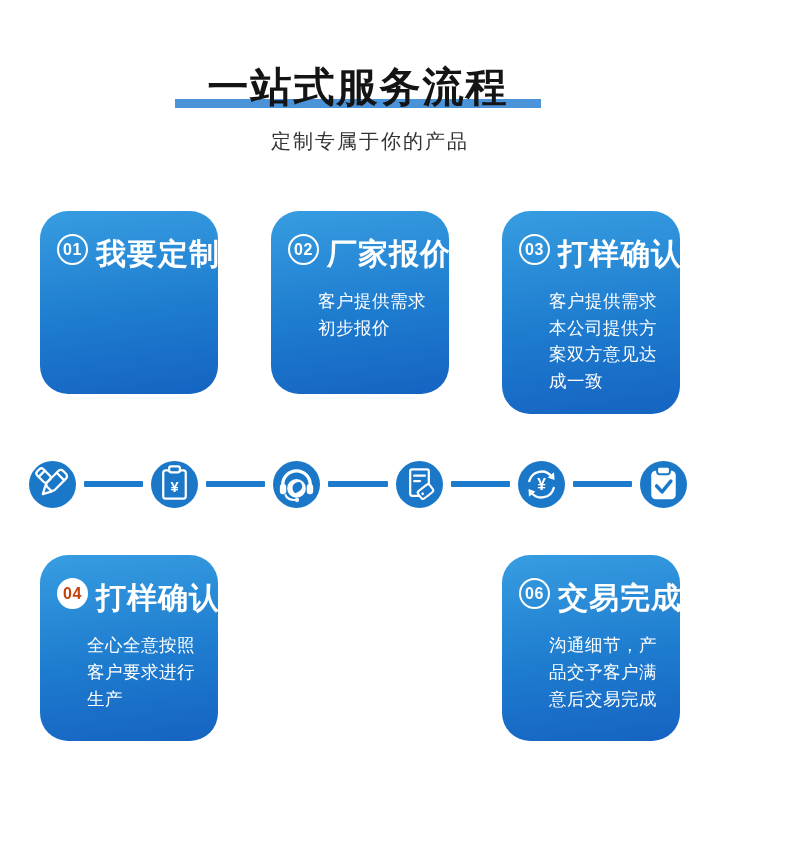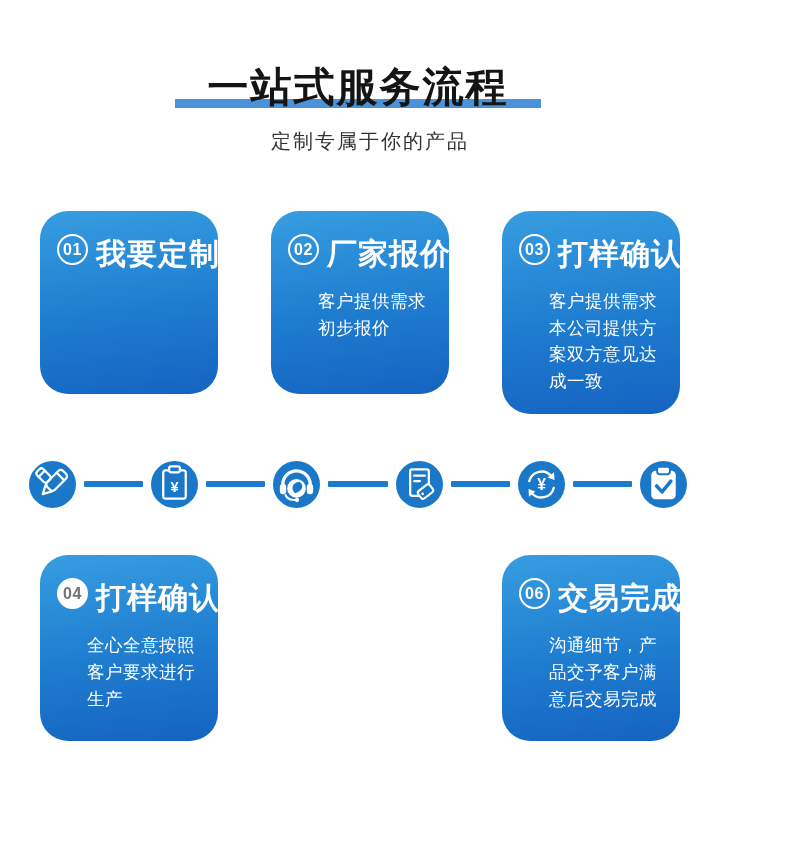--- a/index.html
+++ b/index.html
@@ -18,21 +18,21 @@
   .row-2{margin-top:47px;}
   .card{width:178px;box-sizing:border-box;border-radius:28px;color:#ffffff;
         background:linear-gradient(172deg,#379de1 0%,#1e7ccf 55%,#1563c1 100%);
         padding:23px 13px 20px 17px;}
   .row-1 .card{min-height:183px;}
   .row-2 .card{min-height:186px;}
   .card-head{display:flex;align-items:flex-start;gap:8px;}
   .num-badge{width:31px;height:31px;box-sizing:border-box;border:2.5px solid #ffffff;border-radius:50%;
              display:flex;align-items:center;justify-content:center;
              font-size:16px;font-weight:bold;letter-spacing:0.5px;flex:0 0 auto;}
-  .num-badge[data-style="filled"]{background:#ffffff;color:#737373;border-color:#ffffff;}
+  .num-badge[data-style="filled"]{background:#ffffff;color:#c2410c;border-color:#ffffff;}
   .card-title{font-size:30px;font-weight:bold;letter-spacing:1px;white-space:nowrap;}
   .card-body{margin:13px 0 0 30px;font-size:17.5px;line-height:1.52;letter-spacing:0.5px;}
 
   
   .icon-row{display:flex;align-items:center;justify-content:space-between;padding:0 29px;margin-top:46px;height:48px;}
   .icon-circle{width:47px;height:47px;border-radius:50%;background:#1b78c9;flex:0 0 auto;
                display:flex;align-items:center;justify-content:center;}
   .icon-circle svg{display:block;}
   .connector{flex:1 1 auto;height:6px;background:#1d7bce;margin:0 8px;border-radius:1px;}
 </style>

